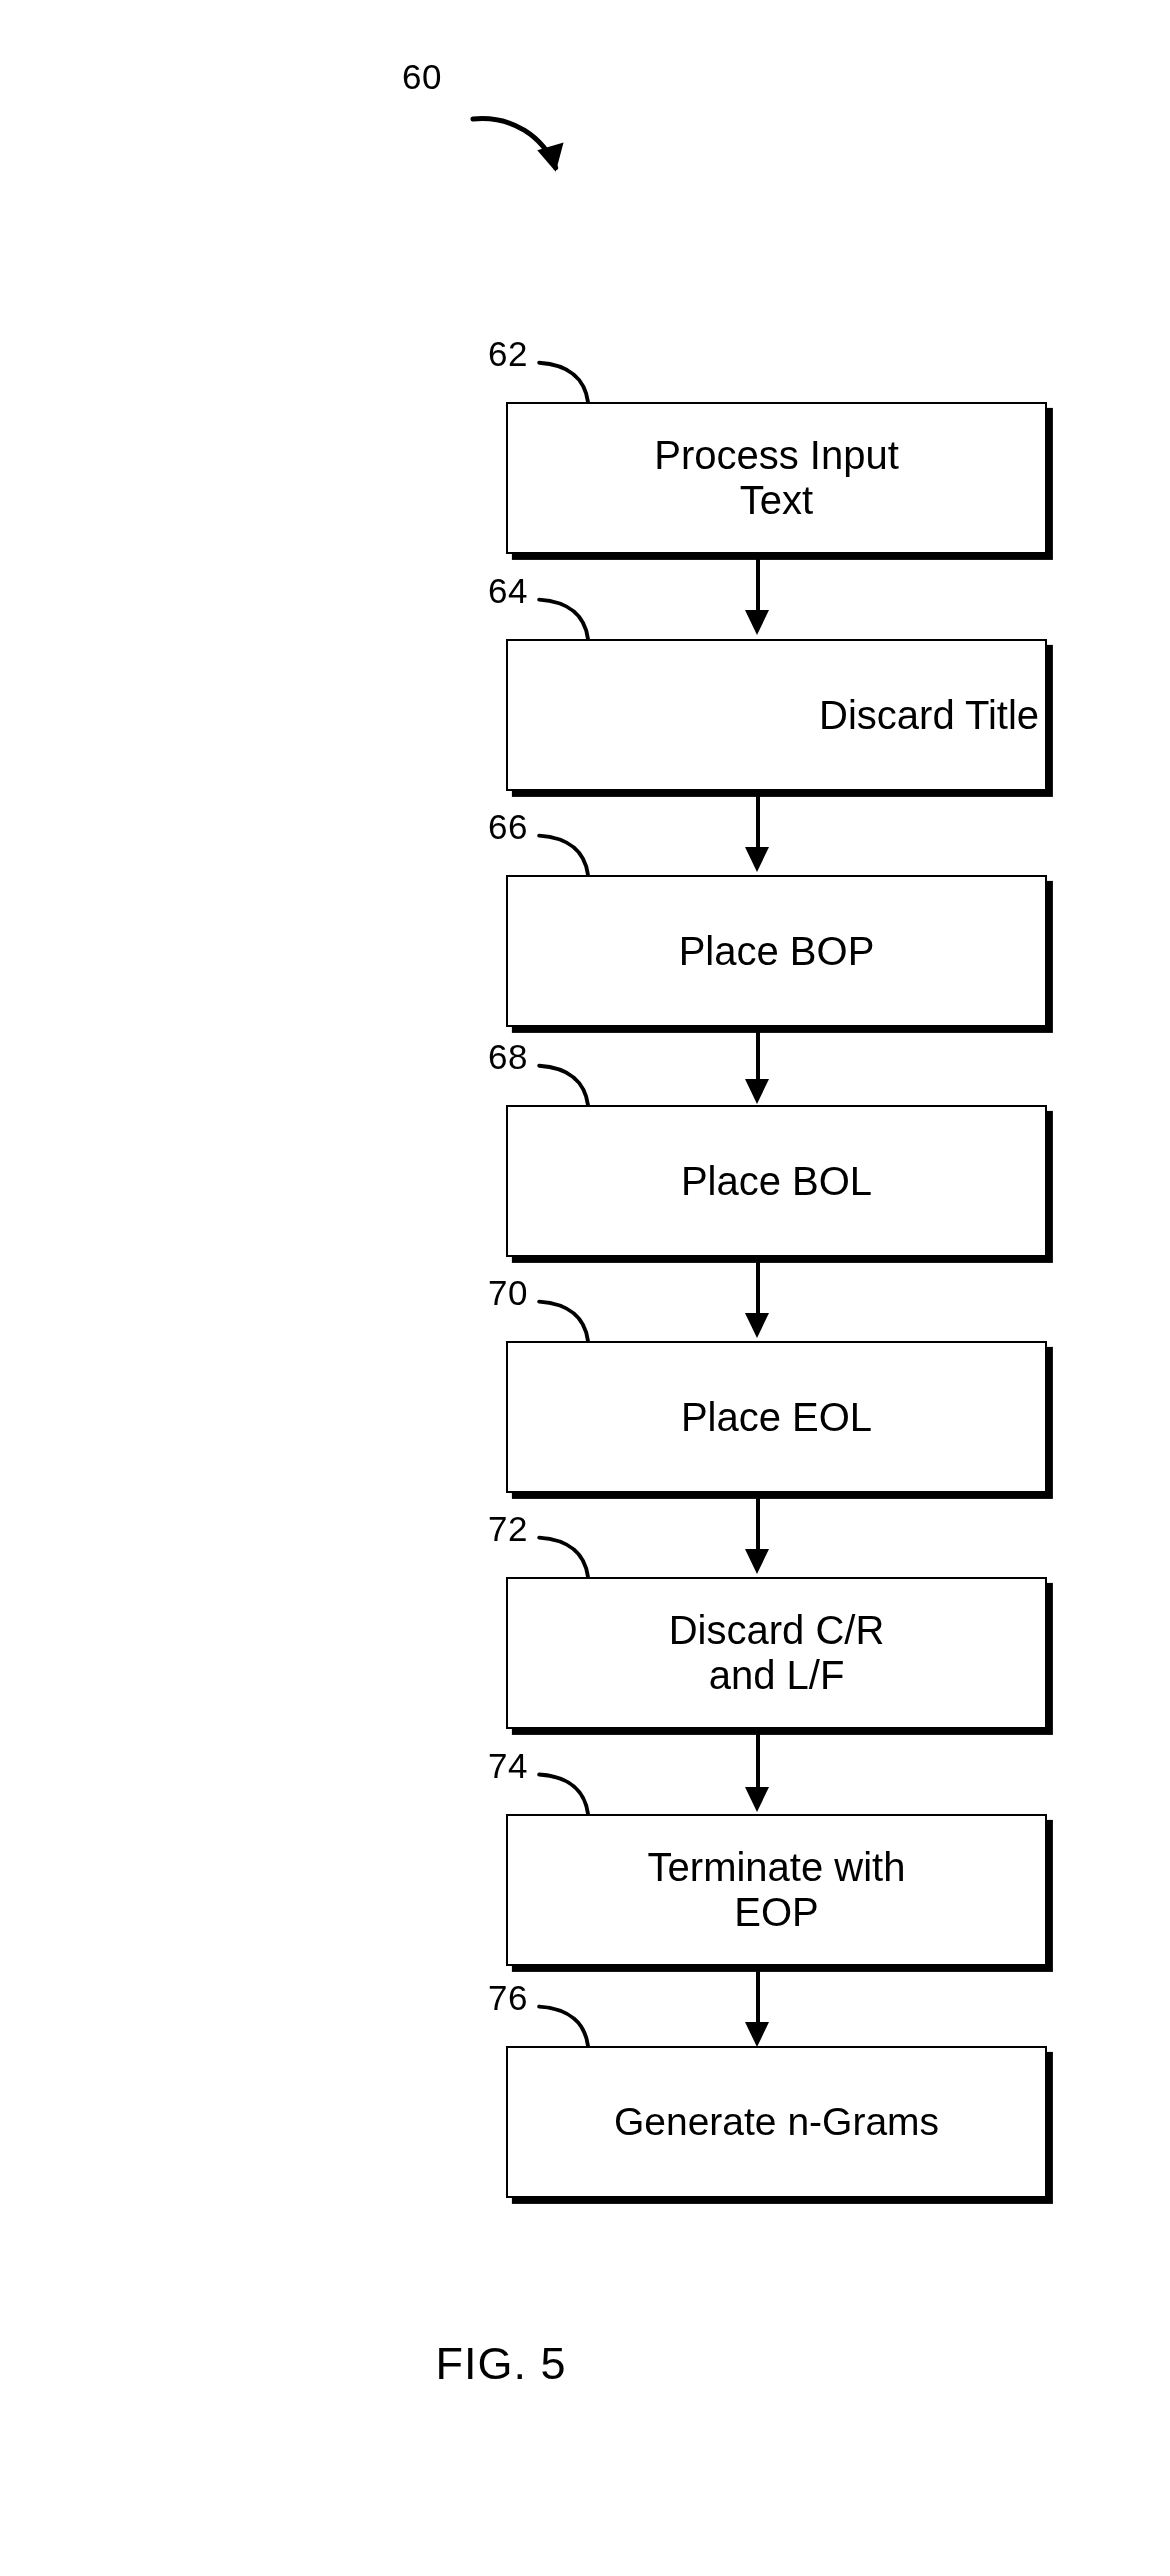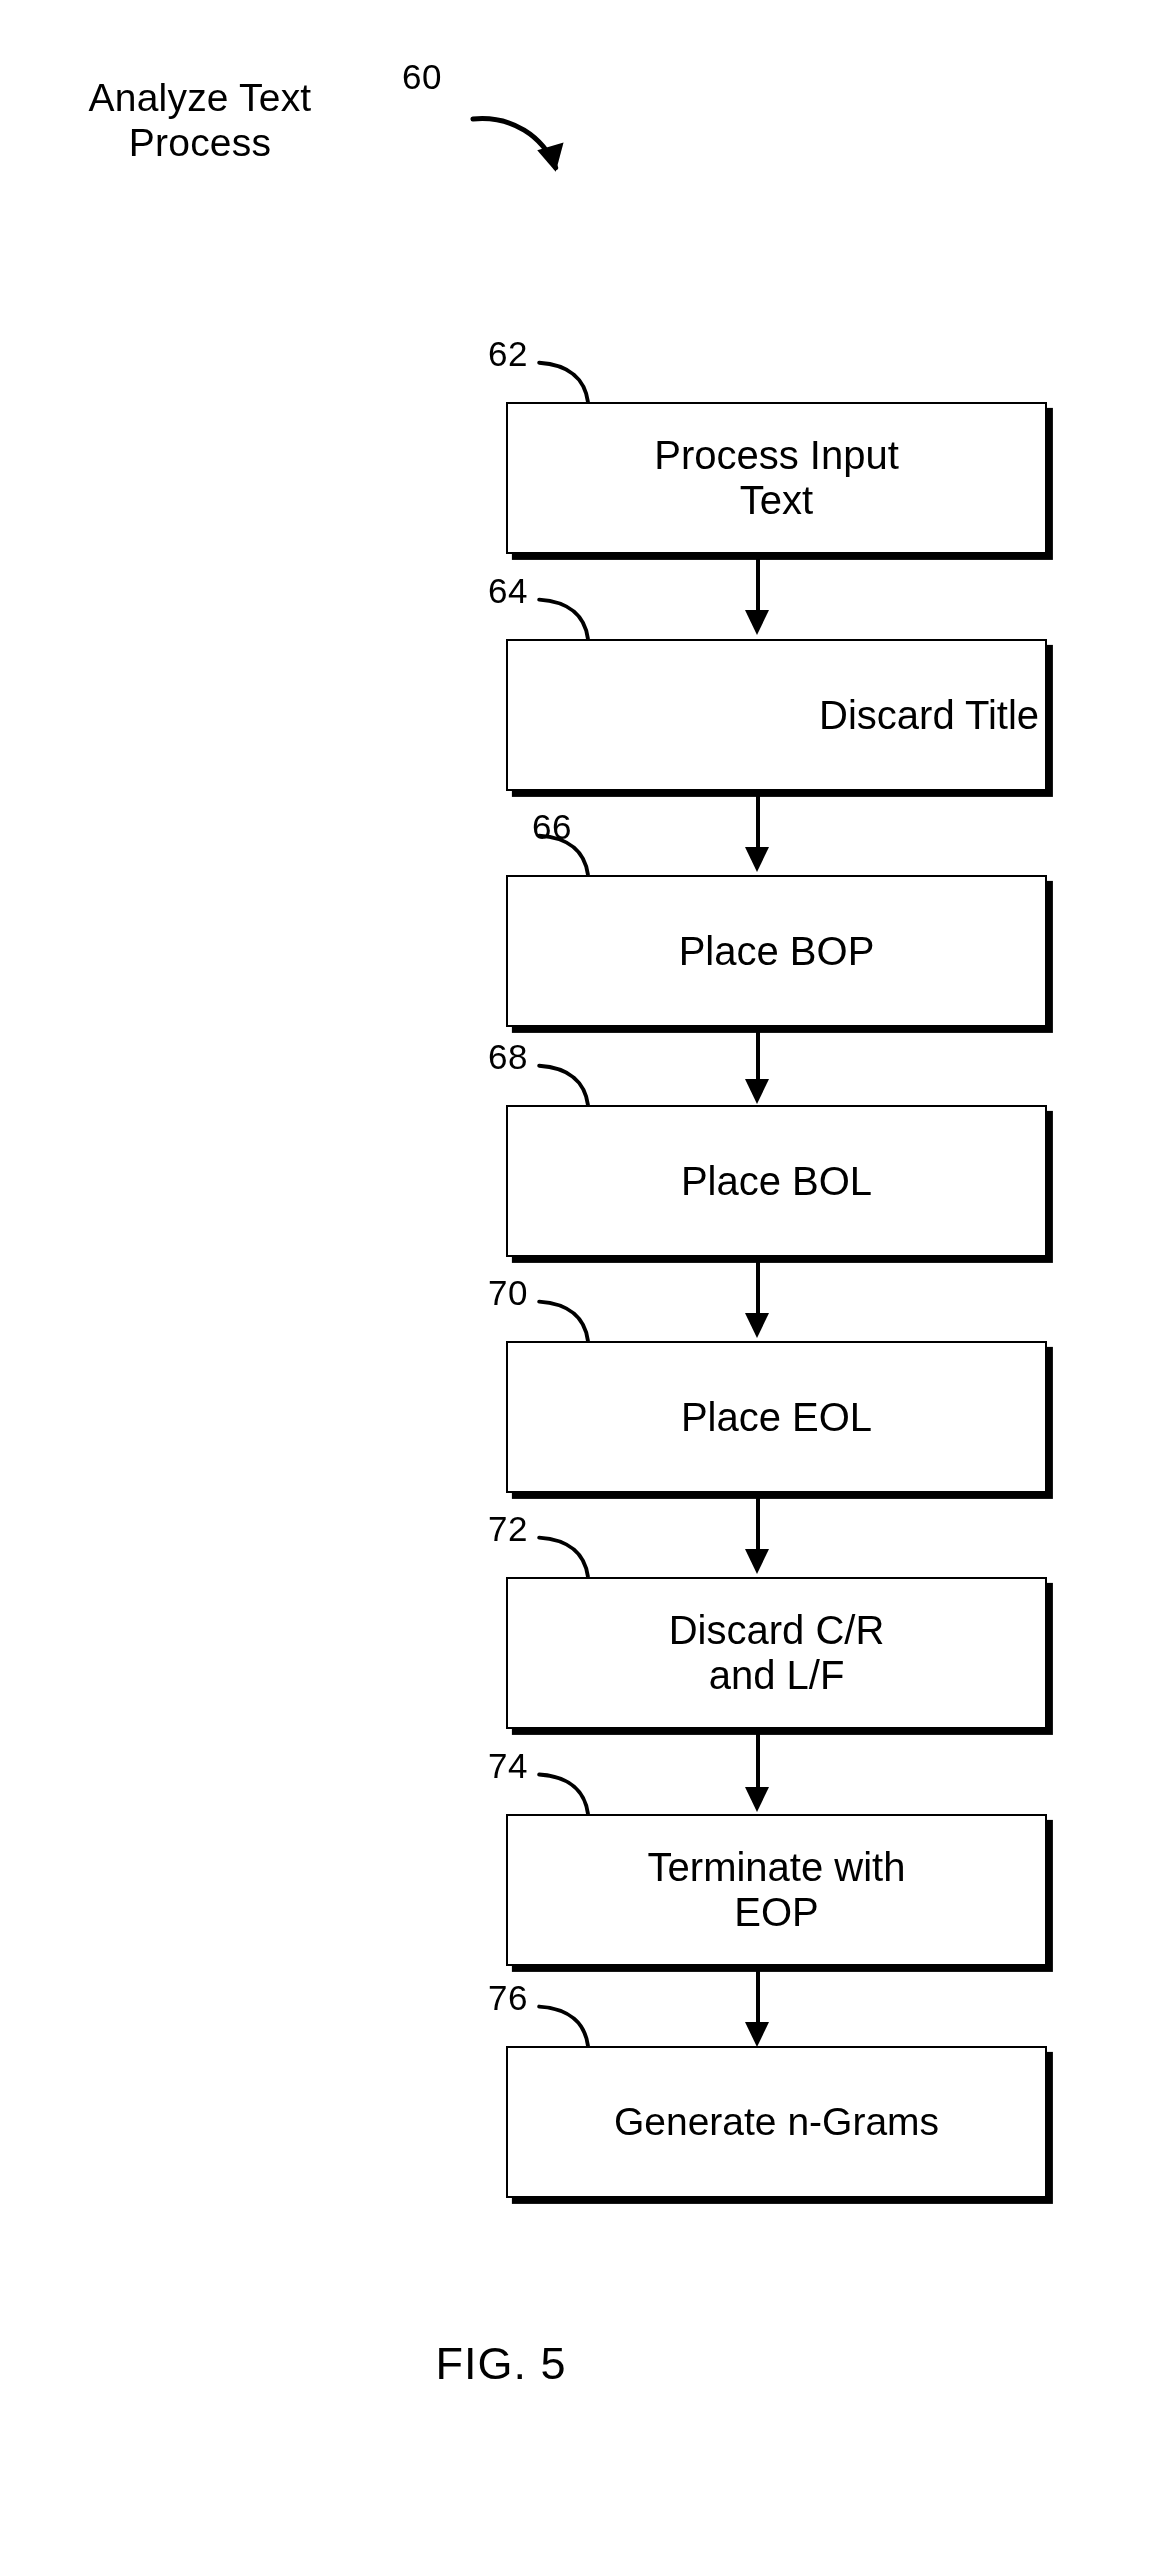--- a/index.html
+++ b/index.html
@@ -115,22 +115,20 @@
     text-align: center;
     font-size: 45px;
     letter-spacing: 1px;
   }
 </style>
 </head>
 <body>
 
 <div id="figure-root">
 
-  <div class="figure-title">Analyze Text
-Process</div>
 
   <div class="ref-num overall">60</div>
 
   <svg class="overlay-svg" viewBox="0 0 1200 2642">
 
     <g>
       <path d="M 485 122 C 525 118 557 140 570 172" stroke="#000000" stroke-width="5" fill="none" stroke-linecap="round"></path>
       <path d="M 570 176 L 551 154 L 578 146 Z" fill="#000000"></path>
     </g>
 
@@ -174,21 +172,21 @@
   <div class="ref-num" style="left:488px; top:573px;">64</div>
   <div class="proc-box" style="top:639px;justify-content:flex-end;">
     <span class="box-label">Discard Title</span>
   </div>
 
   <div class="connector" style="top:794px; height:78px;">
     <div class="stem" style="height:53px;"></div>
     <div class="head" style="top:53px;"></div>
   </div>
 
-  <div class="ref-num" style="left:488px; top:809px;margin-left:44px;">66</div>
+  <div class="ref-num" style="left:488px; top:809px;">66</div>
   <div class="proc-box" style="top:875px;">
     <span class="box-label">Place BOP</span>
   </div>
 
   <div class="connector" style="top:1030px; height:74px;">
     <div class="stem" style="height:49px;"></div>
     <div class="head" style="top:49px;"></div>
   </div>
 
   <div class="ref-num" style="left:488px; top:1039px;">68</div>

